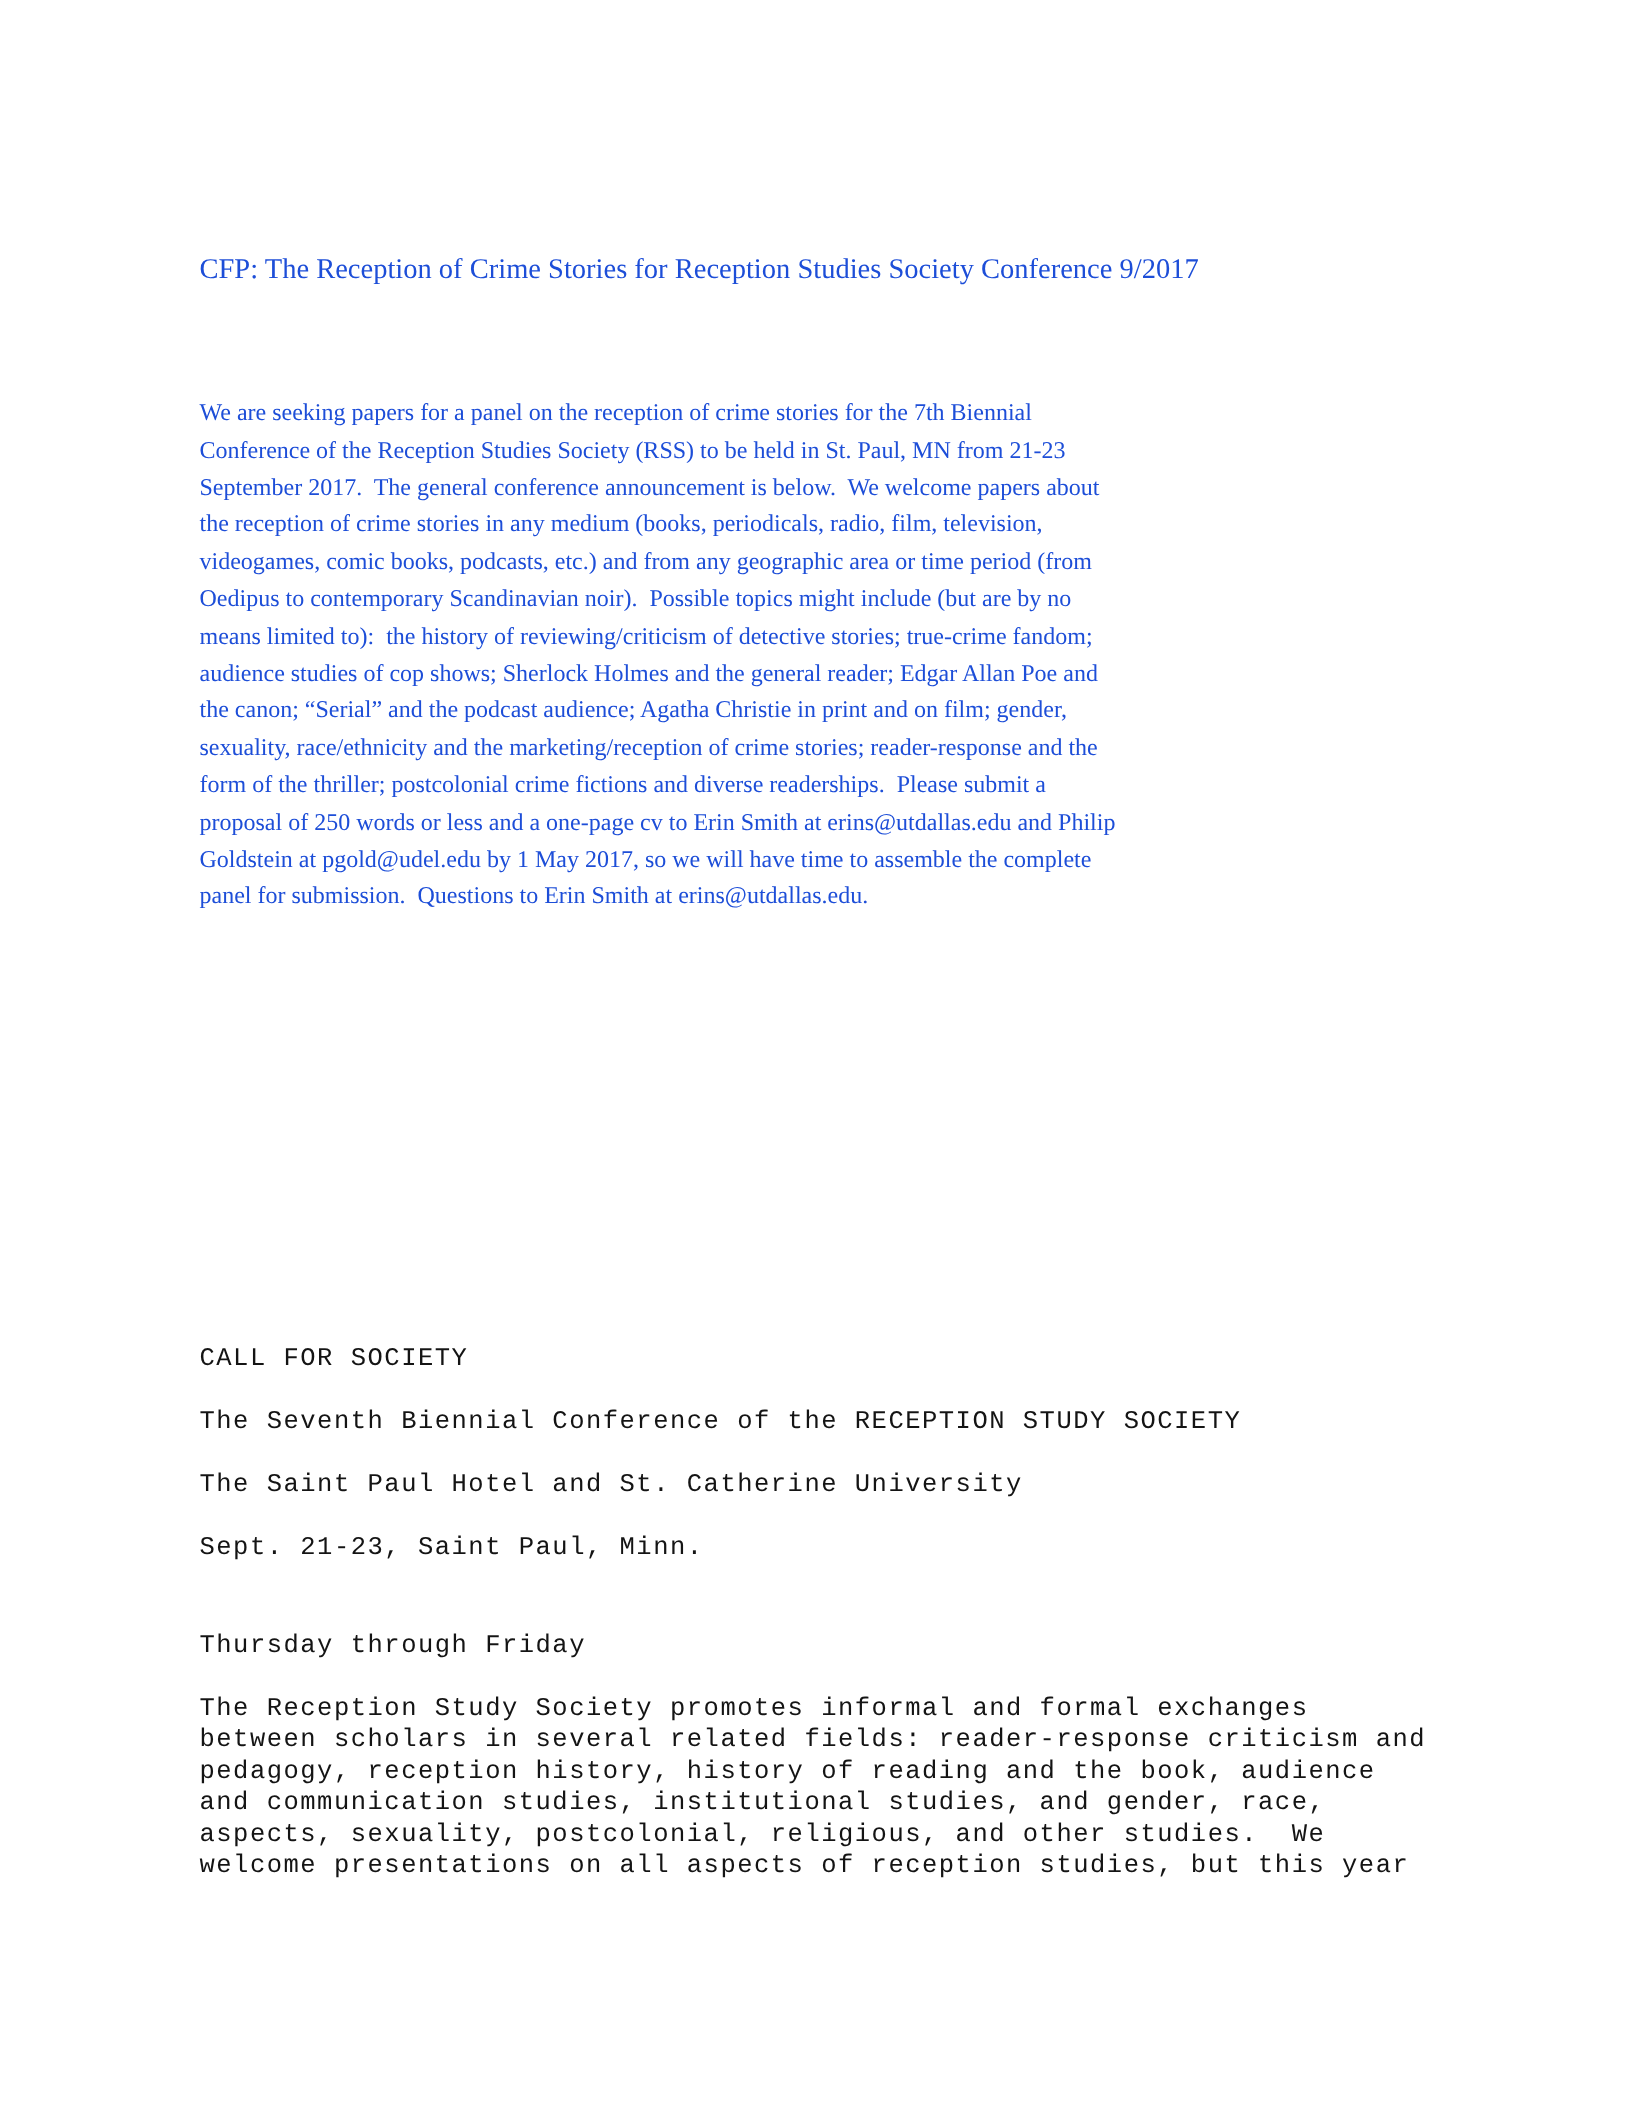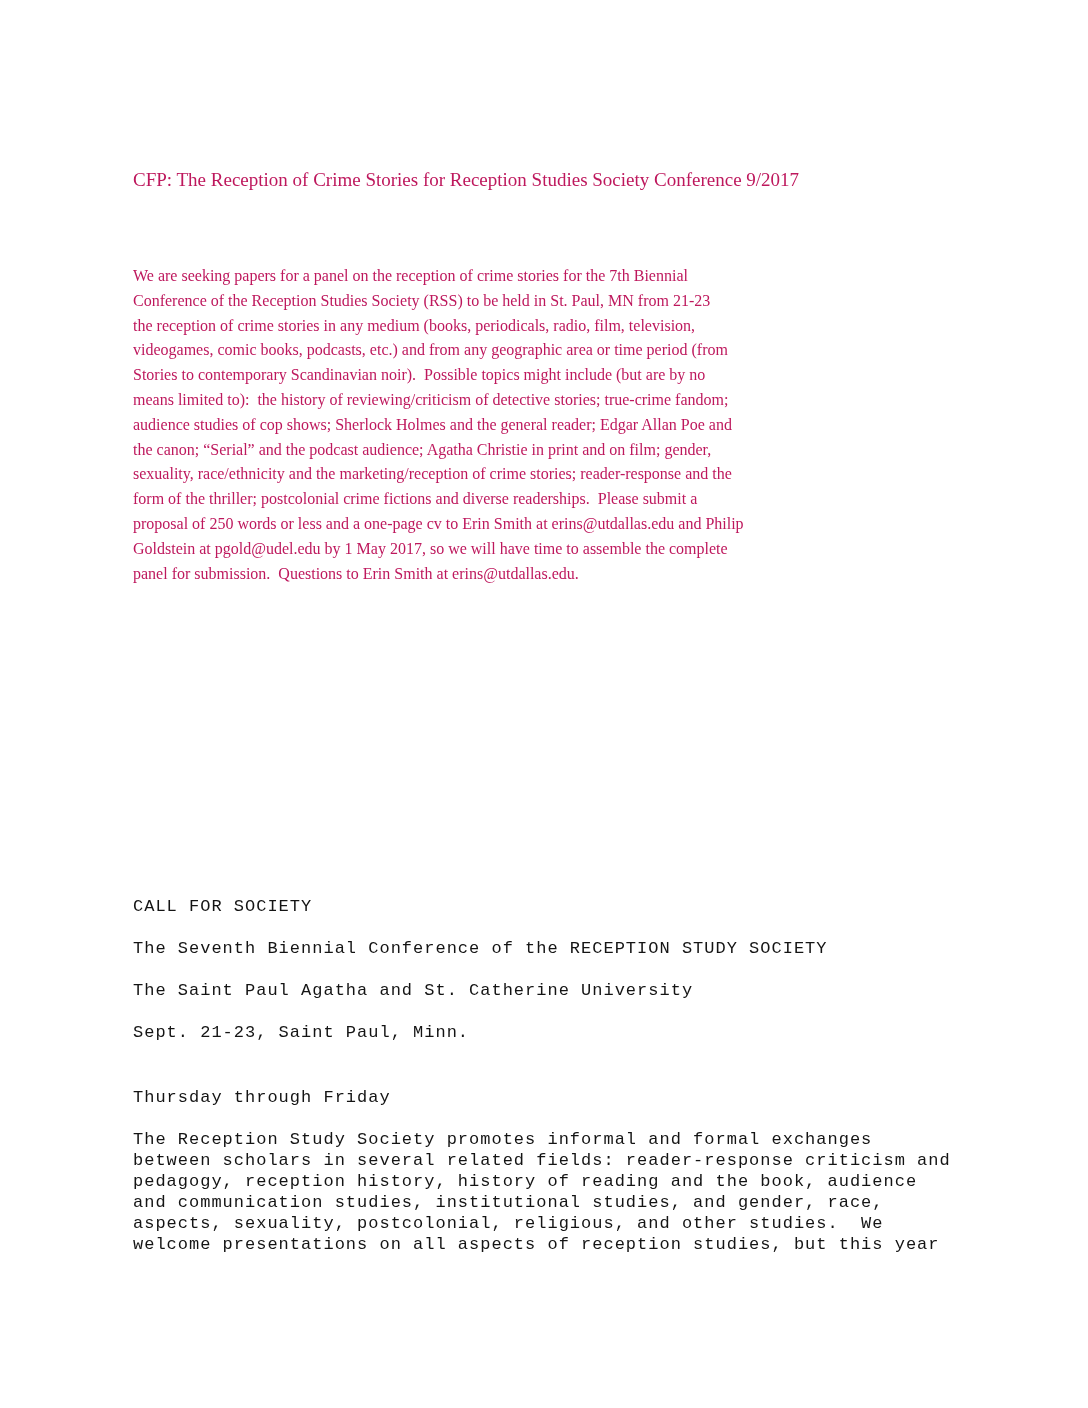--- a/index.html
+++ b/index.html
@@ -10,21 +10,21 @@
   .page {
     position: relative;
     width: 1088px;
     height: 1408px;
     background: #ffffff;
     color: #0a0a0a;
     overflow: hidden;
   }
   .serif {
     font-family: "Liberation Serif", serif;
-    color: #be185d;
+    color: #1d4ed8;
   }
   .mono {
     font-family: "Liberation Mono", monospace;
     color: #141414;
   }
   .doc-title {
     position: absolute;
     left: 133px;
     top: 169px;
     font-size: 19px;
@@ -64,37 +64,38 @@
 </head>
 <body>
 
 <div class="page">
 
   <div class="doc-title serif">CFP: The Reception of Crime Stories for Reception Studies Society Conference 9/2017</div>
 
   <div class="intro serif">
     <div class="line">We are seeking papers for a panel on the reception of crime stories for the 7th Biennial</div>
     <div class="line">Conference of the Reception Studies Society (RSS) to be held in St. Paul, MN from 21-23</div>
+    <div class="line">September 2017.  The general conference announcement is below.  We welcome papers about</div>
     <div class="line">the reception of crime stories in any medium (books, periodicals, radio, film, television,</div>
     <div class="line">videogames, comic books, podcasts, etc.) and from any geographic area or time period (from</div>
-    <div class="line">Stories to contemporary Scandinavian noir).  Possible topics might include (but are by no</div>
+    <div class="line">Oedipus to contemporary Scandinavian noir).  Possible topics might include (but are by no</div>
     <div class="line">means limited to):  the history of reviewing/criticism of detective stories; true-crime fandom;</div>
     <div class="line">audience studies of cop shows; Sherlock Holmes and the general reader; Edgar Allan Poe and</div>
     <div class="line">the canon; “Serial” and the podcast audience; Agatha Christie in print and on film; gender,</div>
     <div class="line">sexuality, race/ethnicity and the marketing/reception of crime stories; reader-response and the</div>
     <div class="line">form of the thriller; postcolonial crime fictions and diverse readerships.  Please submit a</div>
     <div class="line">proposal of 250 words or less and a one-page cv to Erin Smith at erins@utdallas.edu and Philip</div>
     <div class="line">Goldstein at pgold@udel.edu by 1 May 2017, so we will have time to assemble the complete</div>
     <div class="line">panel for submission.  Questions to Erin Smith at erins@utdallas.edu.</div>
   </div>
 
   <div class="announcement mono">
     <div class="line hline">CALL FOR SOCIETY</div>
     <div class="line hline">The Seventh Biennial Conference of the RECEPTION STUDY SOCIETY</div>
-    <div class="line hline">The Saint Paul Agatha and St. Catherine University</div>
+    <div class="line hline">The Saint Paul Hotel and St. Catherine University</div>
     <div class="line hline-big">Sept. 21-23, Saint Paul, Minn.</div>
     <div class="line hline">Thursday through Friday</div>
     <div class="body">
       <div class="line">The Reception Study Society promotes informal and formal exchanges</div>
       <div class="line">between scholars in several related fields: reader-response criticism and</div>
       <div class="line">pedagogy, reception history, history of reading and the book, audience</div>
       <div class="line">and communication studies, institutional studies, and gender, race,</div>
       <div class="line">aspects, sexuality, postcolonial, religious, and other studies.  We</div>
       <div class="line">welcome presentations on all aspects of reception studies, but this year</div>
     </div>

